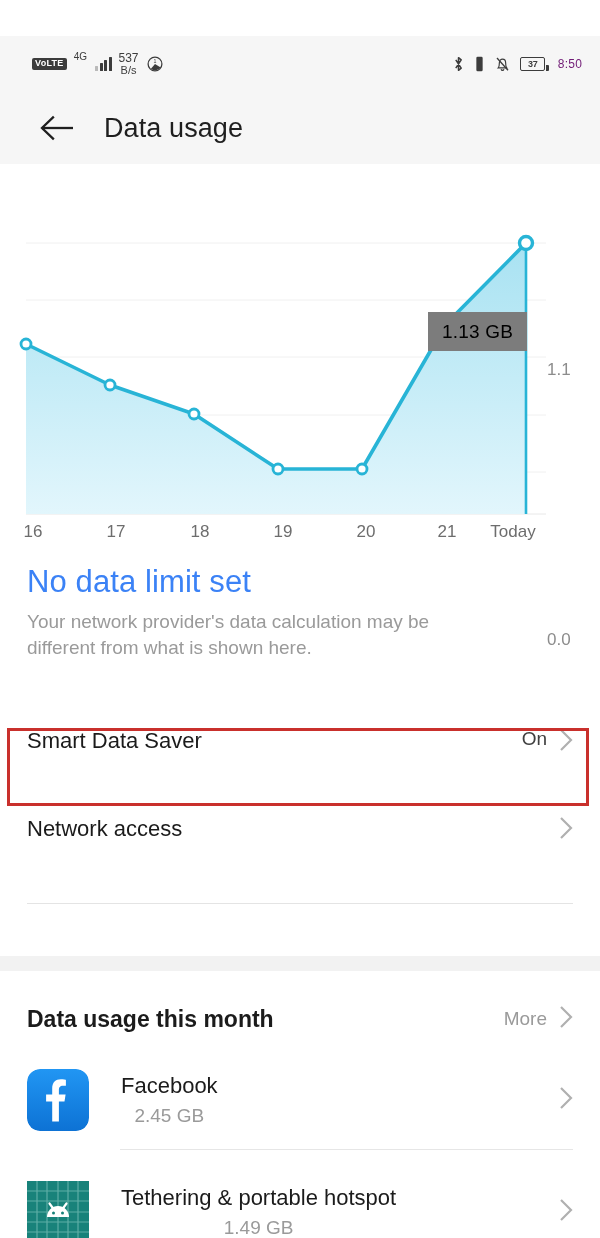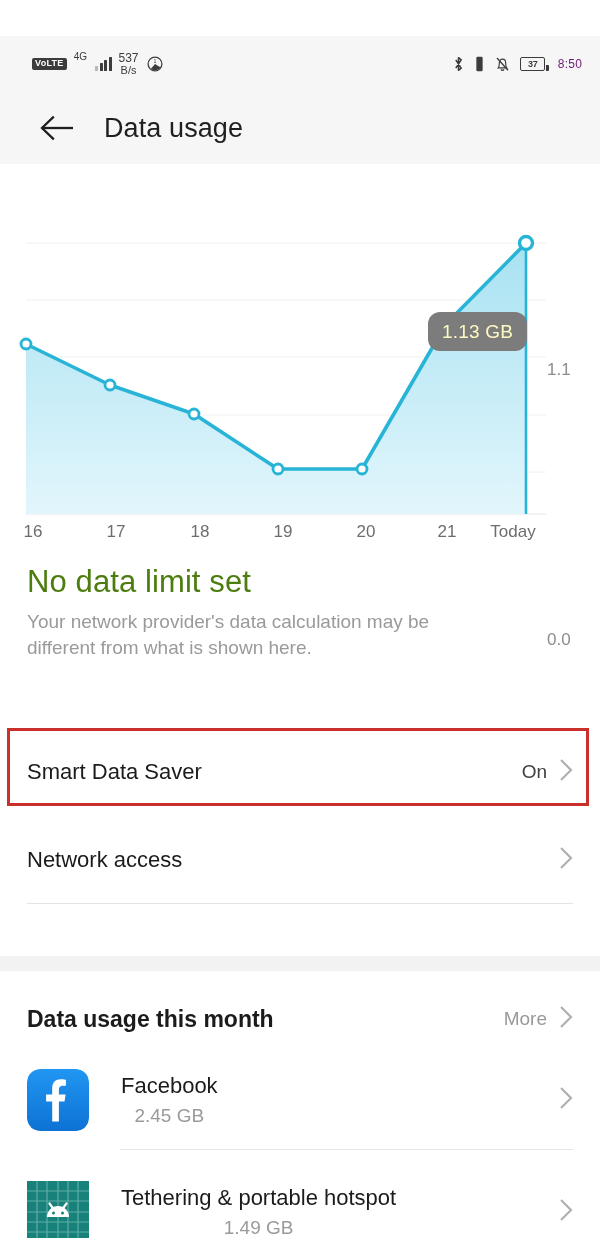--- a/index.html
+++ b/index.html
@@ -53,43 +53,43 @@
     background:#f6f6f6; display:flex; align-items:center; padding-left:36px;
   }
   .back-btn { width:44px; height:44px; display:flex; align-items:center; justify-content:center; }
   .page-title { font-size:27px; color:#1f1f1f; margin-left:24px; letter-spacing:.1px; }
 
   
   .chart-wrap { position:absolute; left:0; top:128px; width:600px; height:394px; background:#fff; }
   .chart-svg { position:absolute; left:0; top:0; }
   .tooltip {
     position:absolute; left:428px; top:148px; width:99px; height:39px;
-    background:#7c7c7c; border-radius:12px; color:#fef9c3;
+    background:#7c7c7c; border-radius:0; color:#000000;
     display:flex; align-items:center; justify-content:center;
     font-size:19px; letter-spacing:.2px;
   }
   .ylab { position:absolute; font-size:17px; color:#8c8c8c; }
   .ylab.top { left:547px; top:196px; }
   .ylab.bot { left:547px; top:466px; }
   .xlabels {
     position:absolute; left:0; top:358px; width:600px; height:30px;
   }
   .xlabels span {
     position:absolute; font-size:17px; color:#6d6d6d; transform:translateX(-50%);
   }
 
   
   .headline { position:absolute; left:27px; top:528px; }
-  .headline h1 { font-size:31px; font-weight:normal; color:#4d7c0f; letter-spacing:.1px; }
+  .headline h1 { font-size:31px; font-weight:normal; color:#3b82f6; letter-spacing:.1px; }
   .headline p { margin-top:9px; font-size:19px; line-height:1.35; color:#9a9a9a; max-width:470px; }
 
   
   .rows { position:absolute; left:0; top:692px; width:600px; }
   .row {
-    position:relative; height:88px; display:flex; align-items:center;
+    position:relative; height:88px; display:flex; align-items:flex-start;
     padding:0 27px; background:#fff;
   }
   .row .label { font-size:22px; color:#1b1b1b; }
   .row .value { margin-left:auto; font-size:19px; color:#404040; margin-right:12px; }
   .chev { flex:0 0 auto; }
   .row .divider {
     position:absolute; left:27px; right:27px; bottom:0; height:1px; background:#e4e4e4;
   }
   .highlight-box {
     position:absolute; left:7px; top:692px; width:582px; height:78px;

